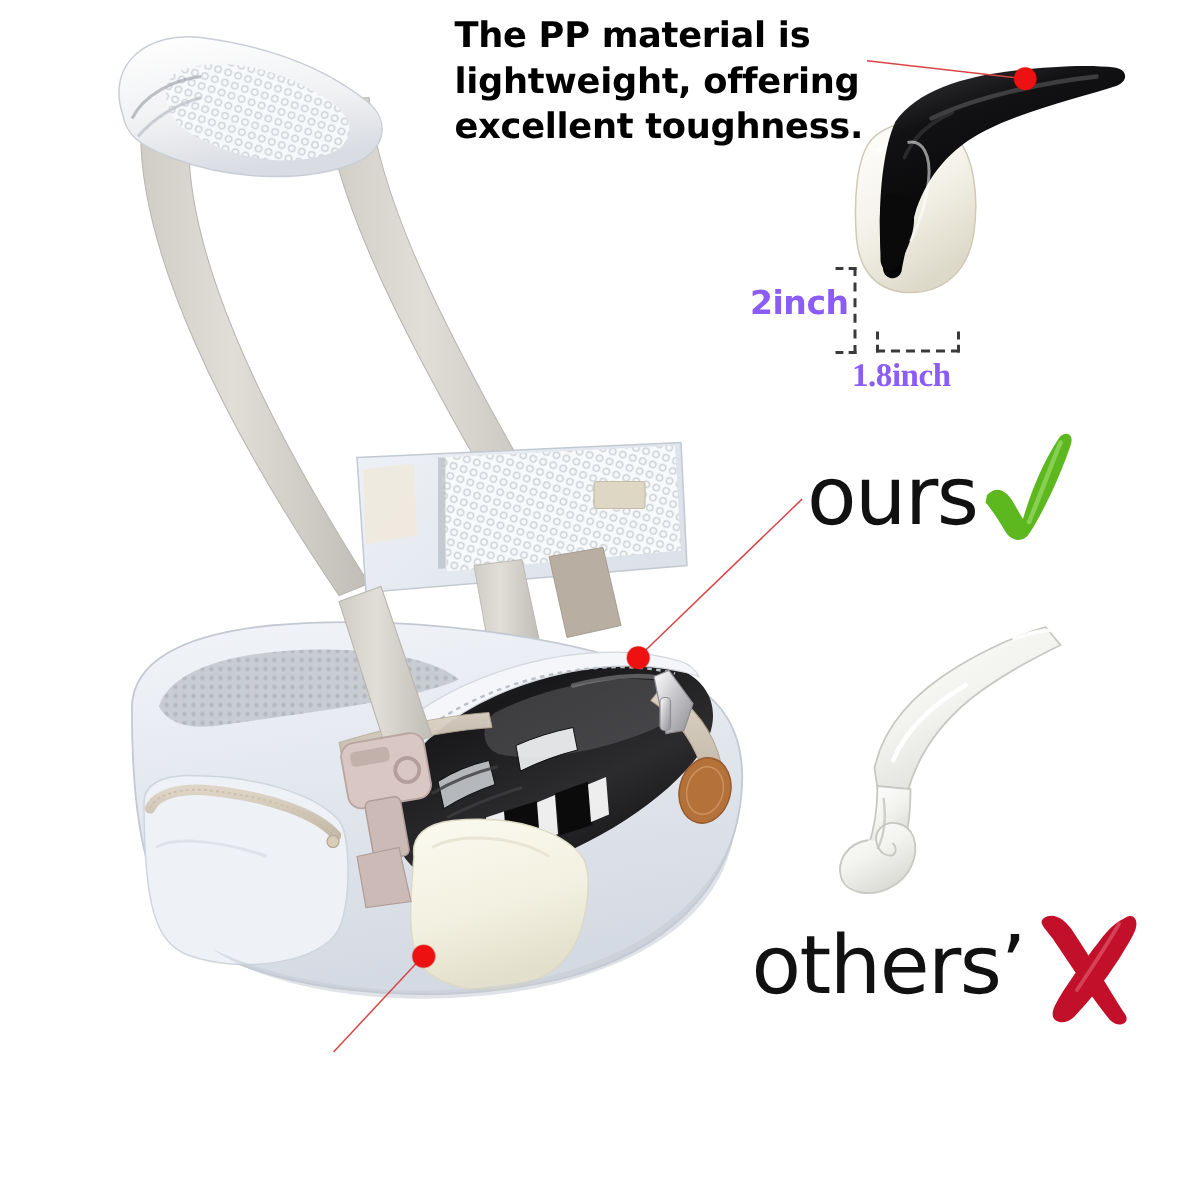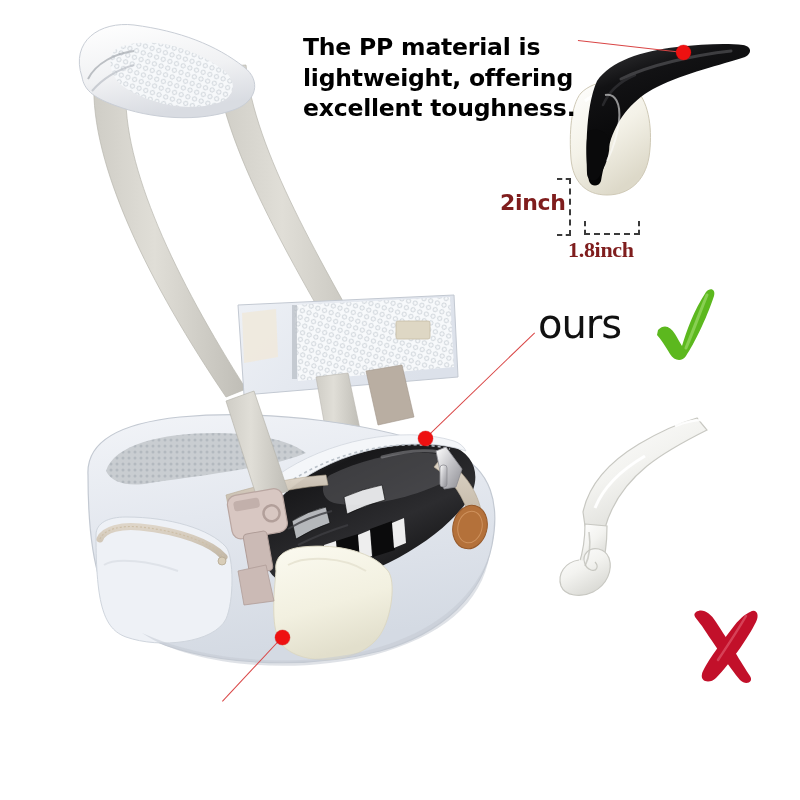--- a/index.html
+++ b/index.html
@@ -30,34 +30,34 @@
     border-radius:50%;
     background:#ee1111;
     box-shadow:0 0 0 0.5px rgba(180,0,0,.35);
   }
   .leader{position:absolute;height:0;border-top:1.2px solid #d94545;transform-origin:0 0;}
 
   
   .cmp-word{
     position:absolute;
     font-family:"DejaVu Sans","Liberation Sans",sans-serif;
-    font-size:40px;
+    font-size:54px;
     font-weight:400;
     color:#111;
     letter-spacing:-1px;
     line-height:1;
   }
 
   
   .dim-label{
     position:absolute;
     font-family:"DejaVu Sans","Liberation Sans",sans-serif;
     font-size:22px;
     font-weight:600;
-    color:#7f1d1d;
+    color:#8b5cf6;
     letter-spacing:-0.3px;
   }
   .brk-v{position:absolute;border:2px dashed #3a3a3a;border-left:none;box-sizing:border-box;}
   .brk-h{position:absolute;border:2px dashed #3a3a3a;border-top:none;box-sizing:border-box;}
 
   
   .art{position:absolute;}
 
   
   #pp-hook{left:545px;top:35px;width:215px;height:190px;}
@@ -290,21 +290,21 @@
       <path d="M34 132 C 36 146, 34 158, 30 166" fill="none" stroke="#c4c4be" stroke-width="1.6" opacity=".8"></path>
     </svg>
   </div>
 
   <div class="brk-v" style="left:557px;top:178px;width:14px;height:58px;"></div>
   <div class="dim-label" style="left:500px;top:190px;">2inch</div>
 
   <div class="brk-h" style="left:584px;top:221px;width:56px;height:14px;"></div>
   <div class="dim-label" style="left:568px;top:237px;font-family:Liberation Serif, serif;">1.8inch</div>
 
-  <div class="callout-text" style="left:303px;top:8px;width:300px;margin-top:24px;">The PP material is
+  <div class="callout-text" style="left:303px;top:8px;width:300px;">The PP material is
 lightweight, offering
 excellent toughness.</div>
 
   <div class="leader" style="left:578px;top:40px;width:106px;transform:rotate(6.5deg);"></div>
   <div class="dot" style="left:676px;top:45px;width:15px;height:15px;"></div>
 
   <div class="cmp-word" style="left:538px;top:304px;">ours</div>
 
   <div class="abs" style="left:650px;top:286px;width:70px;height:76px;">
     <svg width="70" height="76" viewBox="0 0 70 76" xmlns="http://www.w3.org/2000/svg">
@@ -312,20 +312,21 @@
                C 36 46, 44 24, 56 6 C 60 1, 66 3, 64 10
                C 56 34, 44 58, 36 70 C 32 76, 24 75, 20 68
                C 16 61, 10 52, 7 49 Z" fill="#5cb81e"></path>
       <path d="M57 9 C 50 26, 42 48, 36 62" fill="none" stroke="#8fd45a" stroke-width="3" stroke-linecap="round" opacity=".85"></path>
     </svg>
   </div>
 
   <div class="leader" style="left:425px;top:438px;width:152px;transform:rotate(-44deg);"></div>
   <div class="dot" style="left:418px;top:431px;width:15px;height:15px;"></div>
 
+  <div class="cmp-word" style="left:501px;top:617px;">others’</div>
 
   <div class="abs" style="left:686px;top:606px;width:76px;height:80px;">
     <svg width="76" height="80" viewBox="0 0 76 80" xmlns="http://www.w3.org/2000/svg">
       <path d="M10 6 C 16 2, 24 6, 30 16 C 42 34, 56 58, 64 70
                C 68 76, 60 80, 54 74 C 44 62, 28 38, 16 20 C 10 12, 6 9, 10 6 Z" fill="#c2102a"></path>
       <path d="M64 6 C 70 2, 74 8, 70 16 C 62 32, 44 58, 30 72
                C 24 78, 14 76, 16 68 C 18 60, 34 38, 48 20 C 56 10, 60 8, 64 6 Z" fill="#c2102a"></path>
       <path d="M60 10 C 52 24, 40 42, 32 54" fill="none" stroke="#e8697c" stroke-width="2.5" stroke-linecap="round" opacity=".55"></path>
     </svg>
   </div>

